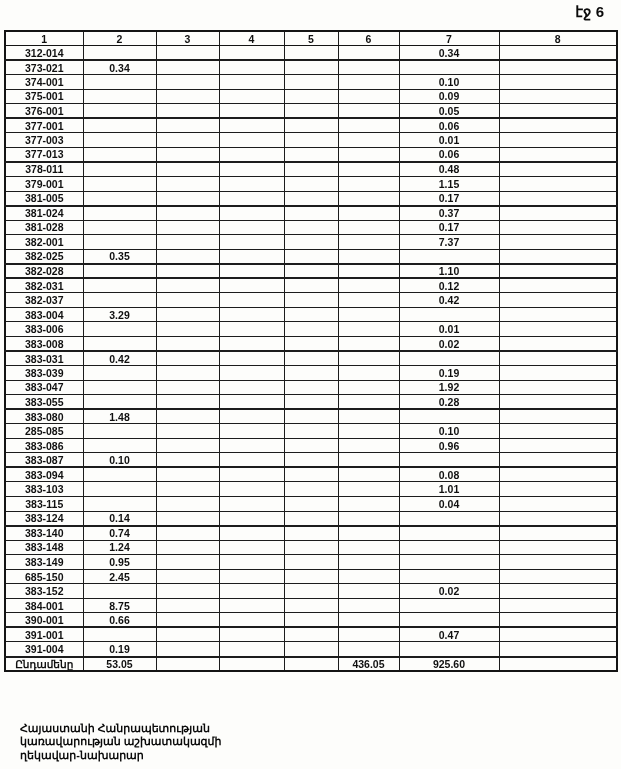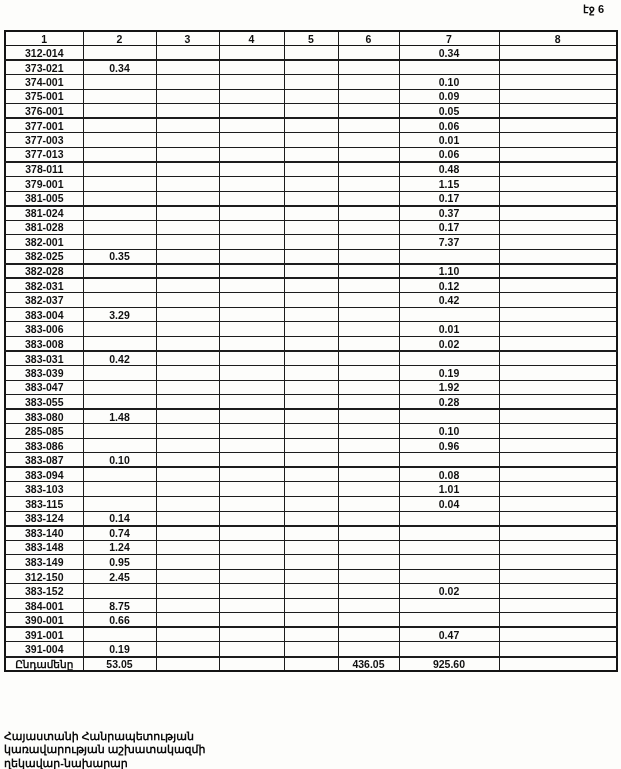--- a/index.html
+++ b/index.html
@@ -13,21 +13,21 @@
     position: relative;
     width: 621px;
     height: 769px;
     background: #fdfdfb;
     overflow: hidden;
   }
   .page-label {
     position: absolute;
     top: 3px;
     right: 17px;
-    font-size: 11px;
+    font-size: 15px;
     font-weight: bold;
     color: #0a0a0a;
   }
   table.report {
     position: absolute;
     left: 4px;
     top: 30px;
     width: 612px;
     border-collapse: collapse;
     table-layout: fixed;
@@ -47,27 +47,26 @@
   }
   table.report thead th { border-bottom: 1px solid #141414; }
   
   tbody tr:nth-child(2) td, tbody tr:nth-child(6) td, tbody tr:nth-child(9) td,
   tbody tr:nth-child(12) td, tbody tr:nth-child(16) td, tbody tr:nth-child(17) td,
   tbody tr:nth-child(22) td, tbody tr:nth-child(26) td, tbody tr:nth-child(30) td,
   tbody tr:nth-child(34) td, tbody tr:nth-child(41) td, tbody tr:nth-child(44) td,
   tbody tr.total-row td { border-top-width: 2px; }
   .footer {
     position: absolute;
-    left: 4px;
+    left: 20px;
     top: 722px;
     font-size: 11px;
     font-weight: bold;
     line-height: 13.4px;
     color: #0a0a0a;
-    margin-top: 8px;
   }
   .signature {
     position: absolute;
     right: 13px;
     top: 749px;
     font-size: 11px;
     font-weight: bold;
     color: #0a0a0a;
     margin-top: 44px;
   }
@@ -457,21 +456,21 @@
           <td>383-149</td>
           <td>0.95</td>
           <td></td>
           <td></td>
           <td></td>
           <td></td>
           <td></td>
           <td></td>
         </tr>
         <tr>
-          <td>312-150</td>
+          <td>685-150</td>
           <td>2.45</td>
           <td></td>
           <td></td>
           <td></td>
           <td></td>
           <td></td>
           <td></td>
         </tr>
         <tr>
           <td>383-152</td>

